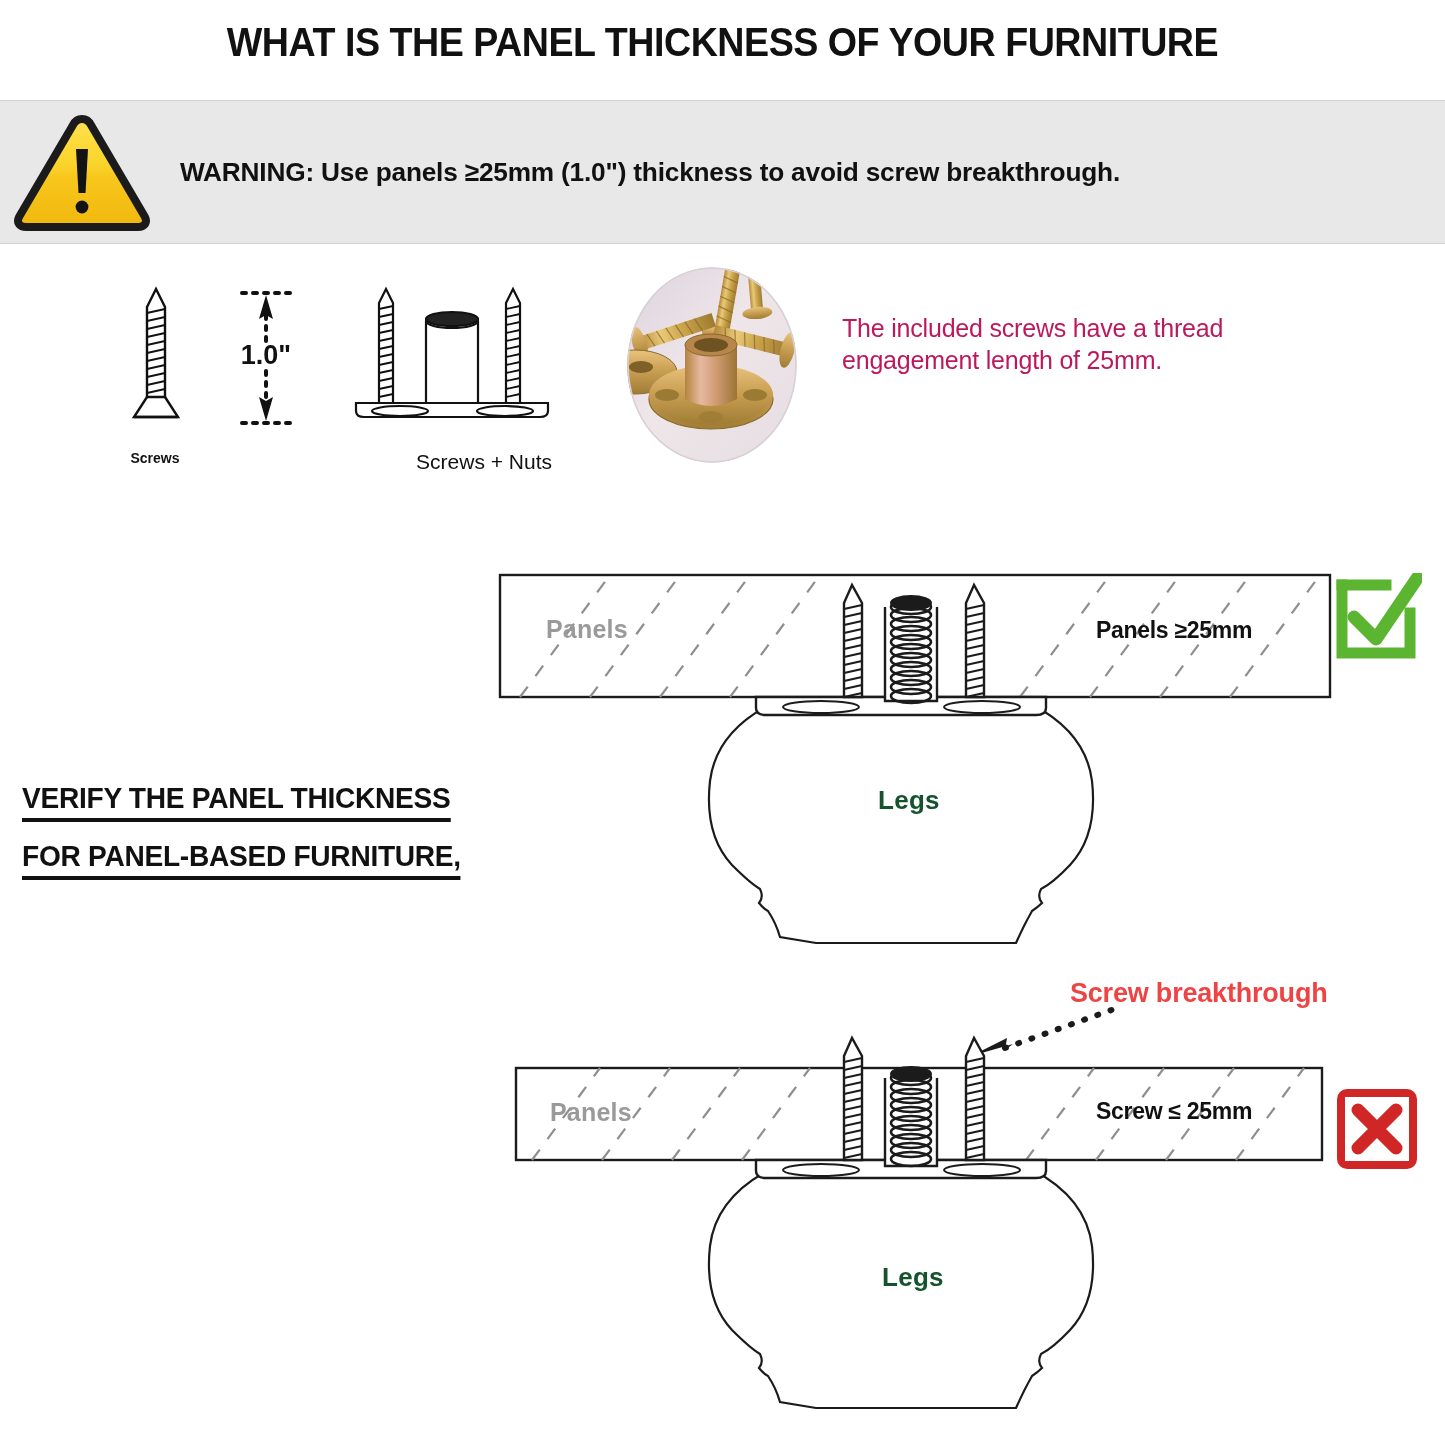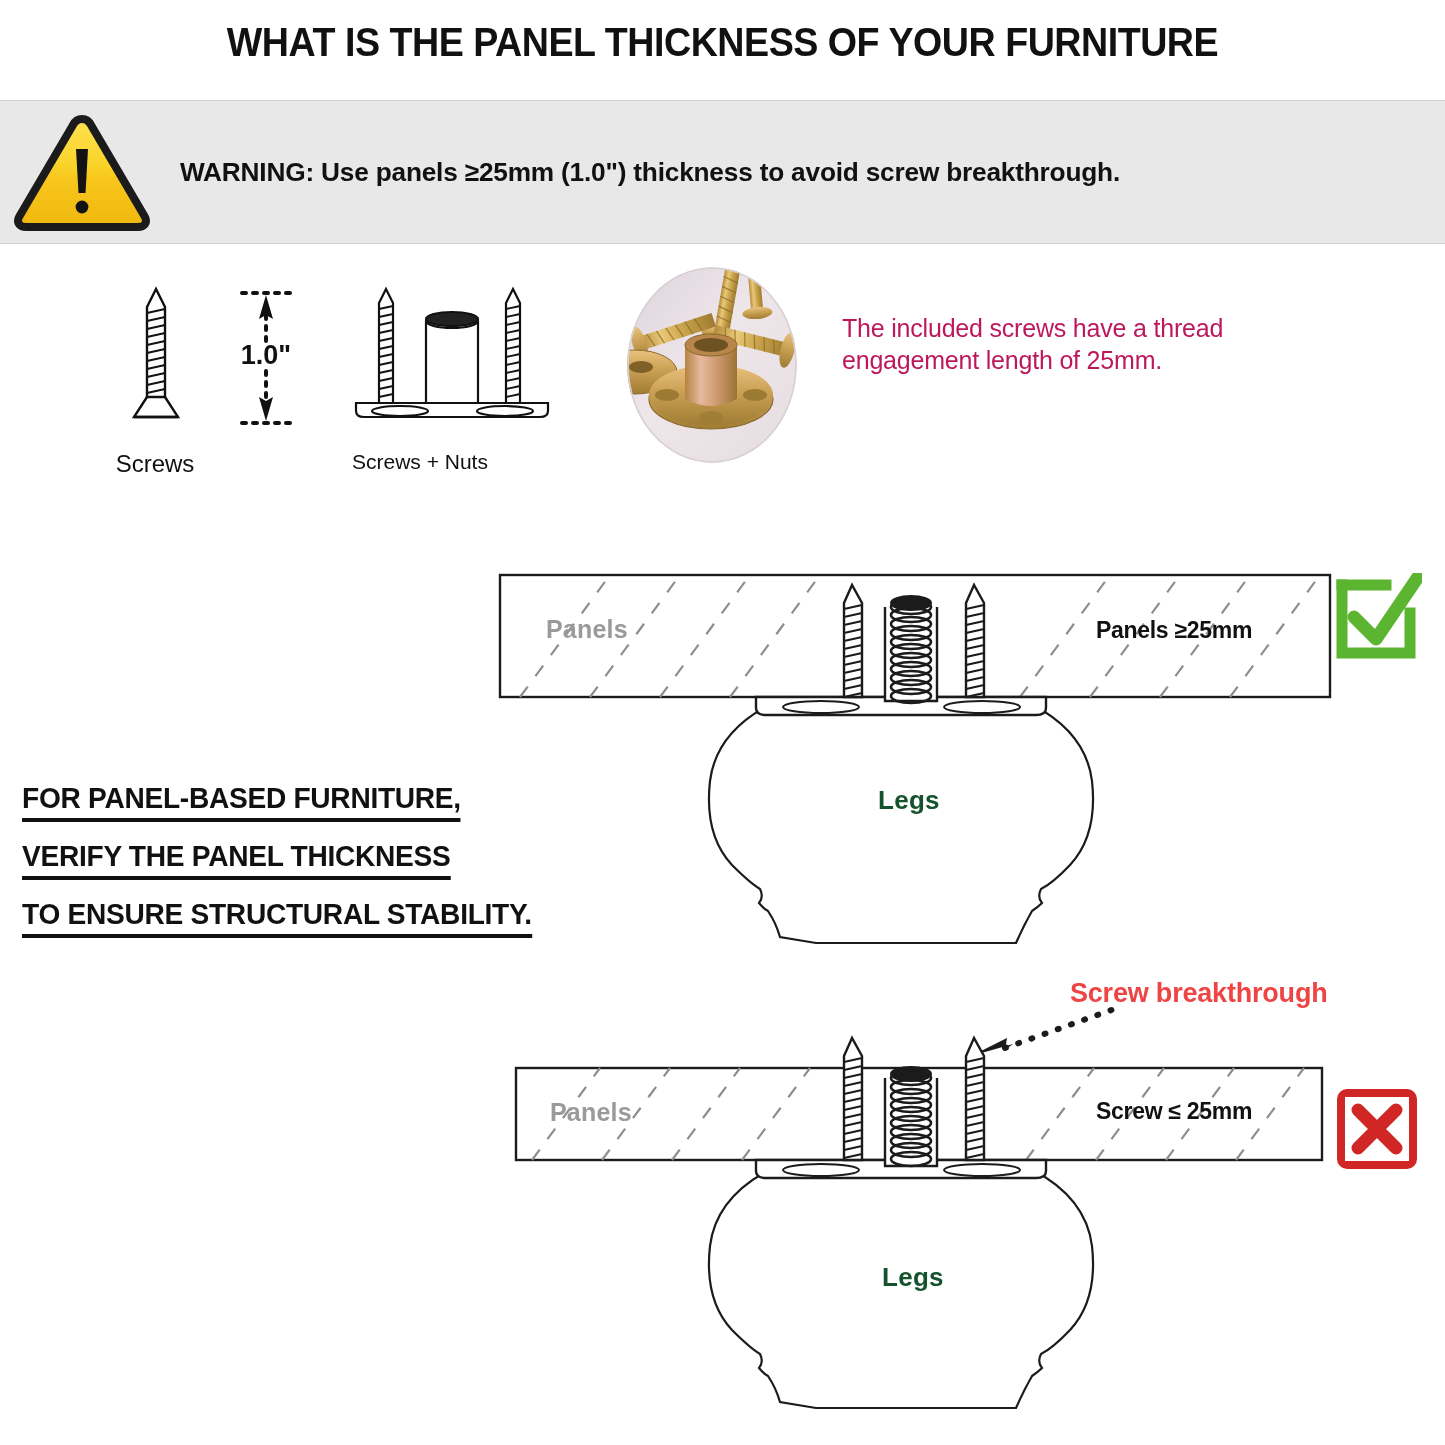--- a/index.html
+++ b/index.html
@@ -34,25 +34,25 @@
 
   
   #screw-single-icon{top:285px;left:128px;width:56px;height:140px;}
   #dimension-icon{top:285px;left:232px;width:68px;height:145px;}
   #dimension-label{
     top:340px;left:232px;width:68px;text-align:center;
     font-size:27px;font-weight:bold;color:#111;
   }
   #screws-caption{
     top:450px;left:80px;width:150px;text-align:center;
-    font-size:24px;font-weight:normal;color:#111;
+    font-size:14px;font-weight:bold;color:#111;
   }
   #screws-nuts-icon{top:285px;left:350px;width:205px;height:140px;}
   #screws-nuts-caption{
-    top:450px;left:352px;width:200px;text-align:left;
+    top:450px;left:352px;width:200px;text-align:right;
     font-size:21px;font-weight:normal;color:#111;
   }
 
   
   #thread-photo{
     top:267px;left:627px;width:170px;height:196px;
     border-radius:50%;overflow:hidden;
   }
   #thread-note{
     top:312px;left:842px;width:520px;
@@ -281,23 +281,22 @@
 
     <path d="M58 78 L58 132 Q84 146 110 132 L110 78 Z" fill="url(#barrelg)"></path>
     <ellipse cx="84" cy="78" rx="26" ry="11" fill="#b8864a" stroke="#8a6a2c" stroke-width="1"></ellipse>
     <ellipse cx="84" cy="78" rx="17" ry="7" fill="#6d5322"></ellipse>
   </g>
   <ellipse cx="85" cy="98" rx="84" ry="97" fill="none" stroke="#d8d0d4" stroke-width="1.6"></ellipse>
 </svg>
 <div class="abs" id="thread-note">The included screws have a thread engagement length of 25mm.</div>
 
 <div class="abs" id="instruction-block">
+  <div><span class="instruction-line">VERIFY THE PANEL THICKNESS</span></div>
   <div><span class="instruction-line">FOR PANEL-BASED FURNITURE,</span></div>
-  <div><span class="instruction-line">VERIFY THE PANEL THICKNESS</span></div>
-  <div><span class="instruction-line">TO ENSURE STRUCTURAL STABILITY.</span></div>
 </div>
 
 <div class="abs diagram" id="diagram-good">
   <svg width="1445" height="420" viewBox="0 0 1445 420">
 
     <rect x="484" y="30" width="830" height="122" fill="#fff" stroke="#1b1b1b" stroke-width="2.4"></rect>
     <g stroke="#8e8e8e" stroke-width="2.2" stroke-dasharray="13 13">
       <path d="M504 152 L594 30"></path>
         <path d="M574 152 L664 30"></path>
         <path d="M644 152 L734 30"></path>

